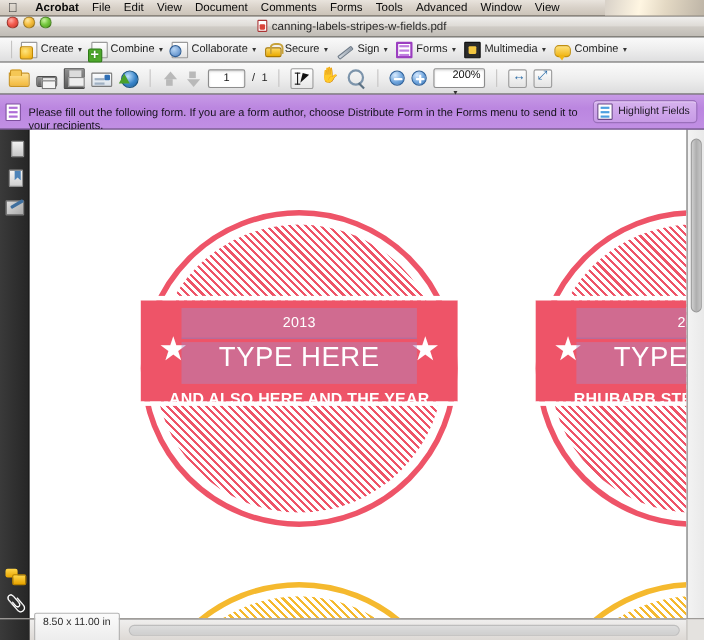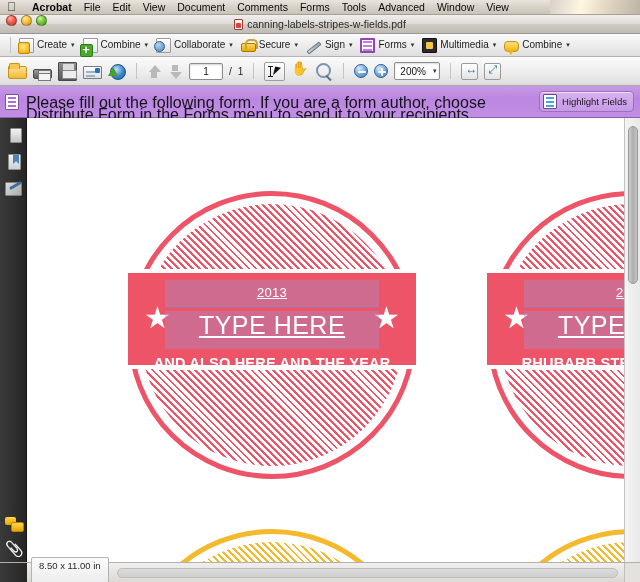--- a/index.html
+++ b/index.html
@@ -165,42 +165,43 @@
     background:#5c7183; transform: rotate(45deg); }
   .zbtn {
     width: 14px; height: 14px; border-radius: 50%; flex:none;
     background: radial-gradient(circle at 35% 28%, #d9ebff 0%, #6fa5dd 55%, #3e78b8 100%);
     border:1px solid #2f6098; position: relative;
   }
   .zbtn::after { content:""; position:absolute; left:3px; top:6px; width:8px; height:2px; background:#fff; border-radius:1px; }
   .zbtn.plus::before { content:""; position:absolute; left:6px; top:3px; width:2px; height:8px; background:#fff; border-radius:1px; }
   .zoombox {
     height: 18px; background:#fff; border:1px solid #8d8d8d; border-radius:2px;
-    display:flex; align-items:center; padding: 0 3px 0 5px; gap: 6px;
+    display:flex; align-items:flex-start; padding: 0 3px 0 16px; gap: 6px;
     box-shadow: inset 0 1px 2px rgba(0,0,0,.15);
+    flex-direction: column;
   }
   .zoombox .zv { font-size:10px; color:#111; }
   .ic-fitw, .ic-fitp { width:17px; height:17px; position:relative; flex:none;
     background: linear-gradient(180deg,#fefefe 0%, #e3e3e3 100%); border:1px solid #9a9a9a; border-radius:2px; }
   .ic-fitw::after { content:"↔"; position:absolute; left:3px; top:-2px; font-size:12px; color:#2e6ea8; }
   .ic-fitp::after { content:"⤢"; position:absolute; left:3px; top:-1px; font-size:11px; color:#2e6ea8; }
 
   
   .noticebar {
     position: absolute; top: 86px; left: 0; width: 640px; height: 32px;
     background: linear-gradient(180deg,#c79ae6 0%, #bb86e0 40%, #c18fe4 100%);
     border-bottom: 1px solid #8d63ad;
     display: flex; align-items: center; padding: 0 6px 0 5px; gap: 7px;
   }
   .notice-icon {
     width: 14px; height: 16px; flex:none; background:#fff; border:1px solid #7e4fa0; border-radius:1px; position:relative;
   }
   .notice-icon::after { content:""; position:absolute; left:2px; top:2px; right:2px; height:2px;
     background:#b06fd6; box-shadow: 0 4px 0 #b06fd6, 0 8px 0 #b06fd6; }
-  .notice-text { font-size: 16px; color: #14111a; line-height: 12px; flex: 1; margin-top: 14px; }
+  .notice-text { font-size: 10px; color: #14111a; line-height: 12px; flex: 1; margin-top: 14px; }
   .hl-btn {
     display:flex; align-items:center; gap:5px; flex:none;
     background: linear-gradient(180deg,#d6b2ee 0%, #c79ae6 100%);
     border:1px solid #9a6fbb; border-radius:4px; padding: 2px 6px 2px 3px;
     box-shadow: inset 0 1px 0 rgba(255,255,255,.55);
   }
   .hl-icon { width:14px; height:15px; background:#fff; border:1px solid #6b4a8a; border-radius:1px; position:relative; flex:none; }
   .hl-icon::after { content:""; position:absolute; left:2px; top:2px; right:2px; height:2px;
     background:#4da0e0; box-shadow: 0 4px 0 #4da0e0, 0 8px 0 #4da0e0; }
   .hl-lbl { font-size:9.5px; color:#1a1420; white-space:nowrap; }
@@ -262,21 +263,21 @@
   }
   .star {
     position: absolute; color: #fff; line-height: 1;
   }
   .fld {
     position: absolute; background: rgba(166,140,200,0.42);
     border-bottom: 1px solid rgba(120,120,190,0.45);
   }
   .ltxt {
     position: absolute; left: 0; right: 0; text-align: center; color: #fff;
-    font-family: "Liberation Sans", sans-serif; white-space: nowrap; text-decoration: underline;
+    font-family: "Liberation Sans", sans-serif; white-space: nowrap;
   }
   .ltxt.year { font-size: 13px; letter-spacing: .3px; }
   .ltxt.main { font-size: 25px; font-weight: 300; letter-spacing: .5px; }
   .ltxt.sub { font-size: 14.5px; font-weight: bold; letter-spacing: .2px; }
 
   
   .vscroll {
     position: absolute; right: 0; top: 118px; width: 16px; height: 444px;
     background: linear-gradient(90deg,#f3f3f3 0%, #e9e9e9 100%);
     border-left: 1px solid #c2c2c2;

